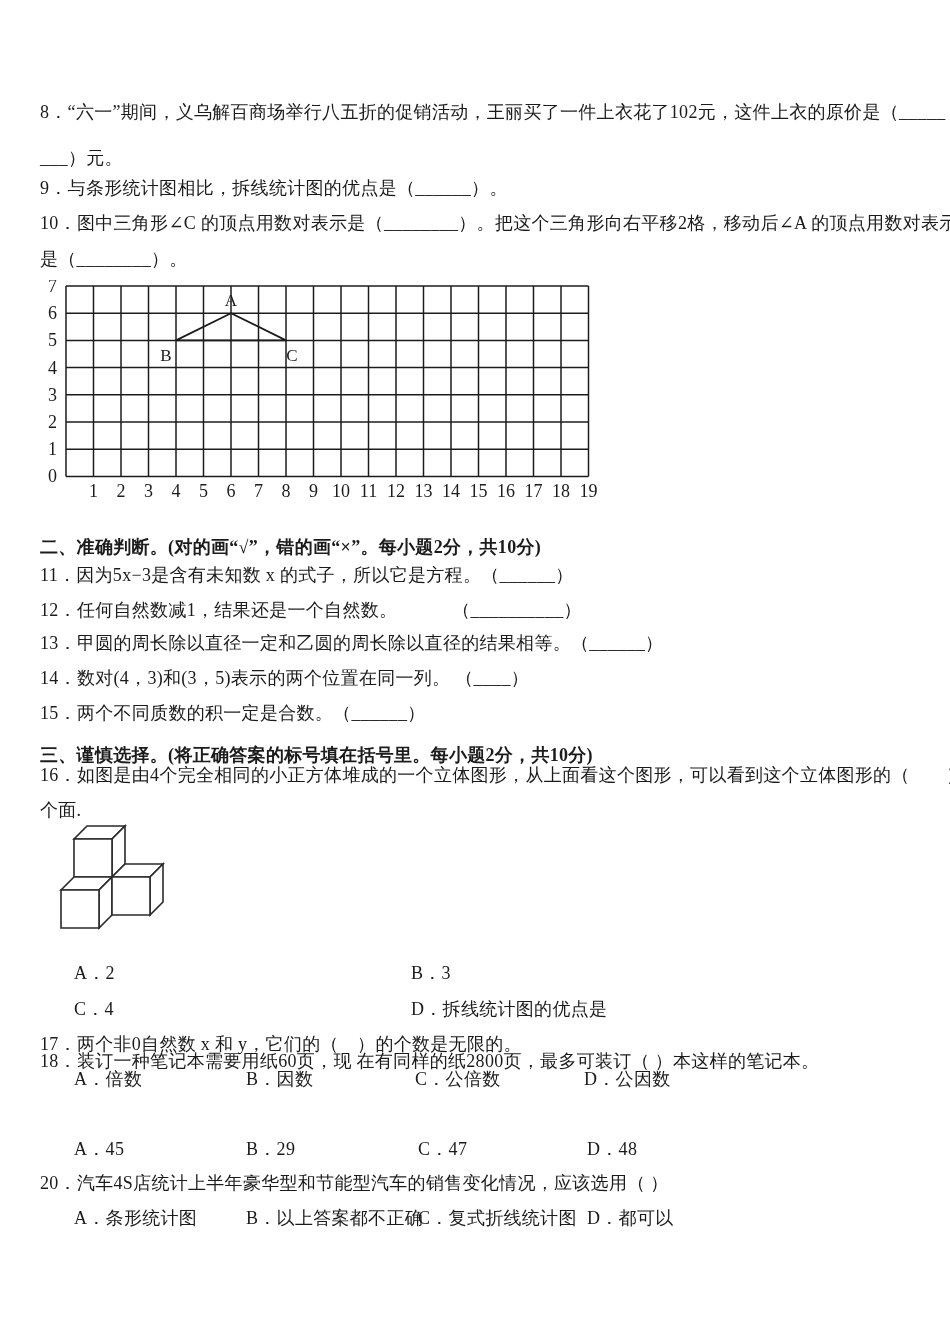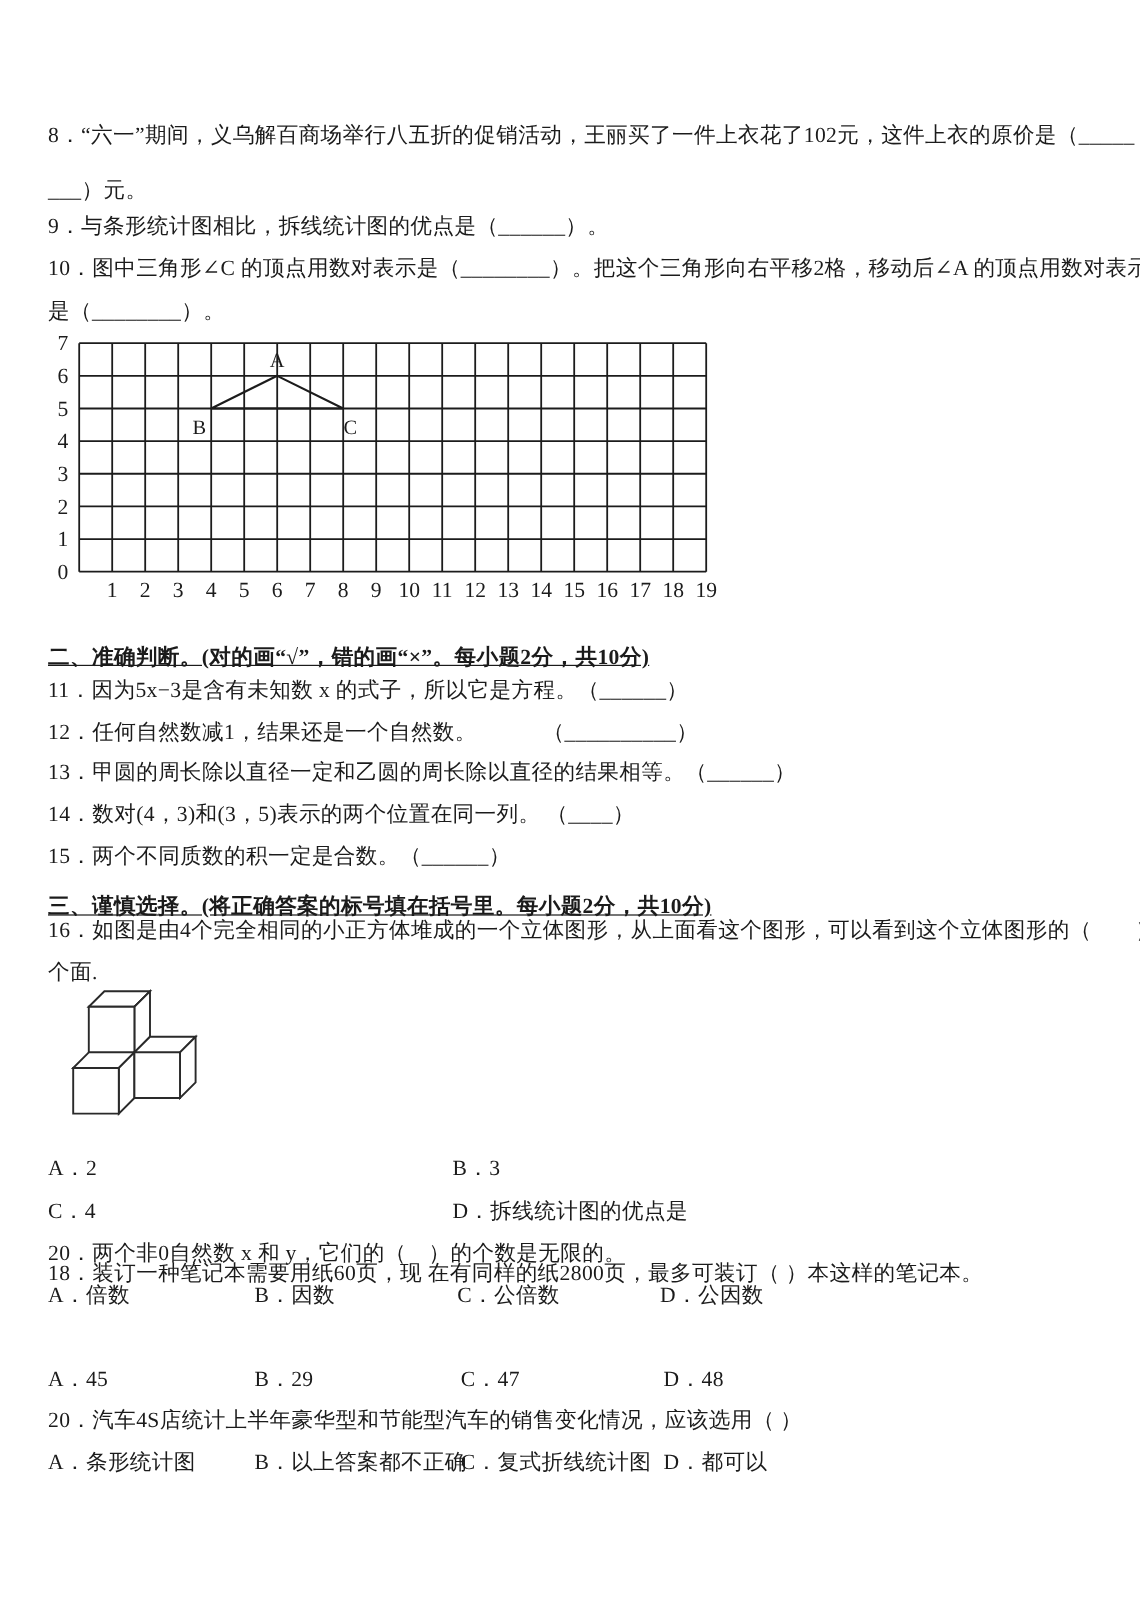--- a/index.html
+++ b/index.html
@@ -5,22 +5,22 @@
   html,body{margin:0;padding:0;}
   body{
     width:950px;height:1344px;background:#ffffff;position:relative;
     font-family:"Liberation Serif","DejaVu Serif",serif;color:#1b1b1b;
     overflow:hidden;
   }
   .line{
     position:absolute;left:40px;font-size:18px;line-height:22px;
     white-space:pre;letter-spacing:0.3px;
   }
-  .hdr{font-weight:bold;text-decoration:underline;}
-  .opt{position:absolute;top:0;white-space:pre;}
+  .hdr{font-weight:bold;}
+  .opt{position:absolute;top:0;white-space:pre;margin-left:34px;}
   .figure{position:absolute;}
   svg text{font-family:"Liberation Serif","DejaVu Serif",serif;}
 </style>
 </head>
 <body>
 
 <div>
 
   <div class="line" style="top:101px">8．“六一”期间，义乌解百商场举行八五折的促销活动，王丽买了一件上衣花了102元，这件上衣的原价是（_____</div>
   <div class="line" style="top:147px">___）元。</div>
@@ -117,21 +117,21 @@
 
   <div class="line" style="top:962px">
     <span class="opt" style="left:0">A．2</span>
     <span class="opt" style="left:337px">B．3</span>
   </div>
   <div class="line" style="top:998px">
     <span class="opt" style="left:0">C．4</span>
     <span class="opt" style="left:337px">D．拆线统计图的优点是</span>
   </div>
 
-  <div class="line" style="top:1033px">20．两个非0自然数 x 和 y，它们的（　）的个数是无限的。</div>
+  <div class="line" style="top:1033px">17．两个非0自然数 x 和 y，它们的（　）的个数是无限的。</div>
   <div class="line" style="top:1068px">
     <span class="opt" style="left:0">A．倍数</span>
     <span class="opt" style="left:172px">B．因数</span>
     <span class="opt" style="left:341px">C．公倍数</span>
     <span class="opt" style="left:510px">D．公因数</span>
   </div>
 
   <div class="line" style="top:1050px">18．装订一种笔记本需要用纸60页，现 在有同样的纸2800页，最多可装订（ ）本这样的笔记本。</div>
   <div class="line" style="top:1138px">
     <span class="opt" style="left:0">A．45</span>

